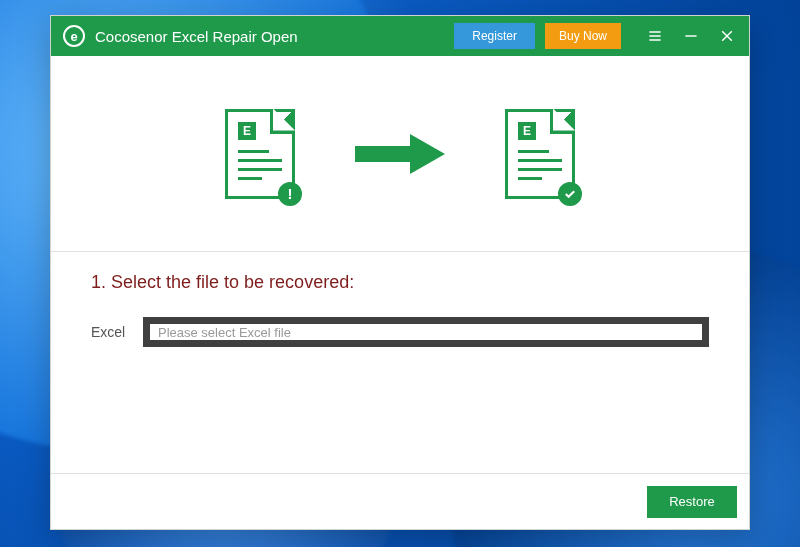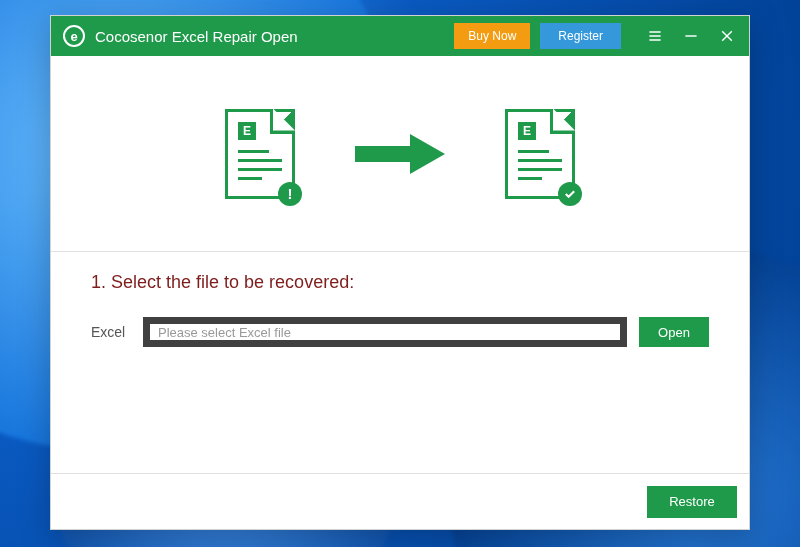--- a/index.html
+++ b/index.html
@@ -178,22 +178,22 @@
 <div class="bg-shape bg3"></div>
 
 <div class="window">
 
   <div class="titlebar">
     <div class="logo">
       <span>e</span>
     </div>
     <div class="app-title">Cocosenor Excel Repair Open</div>
     <div class="spacer"></div>
+    <button class="tb-btn register">Register</button>
     <button class="tb-btn buy">Buy Now</button>
-    <button class="tb-btn register">Register</button>
     <div class="sysbtns">
       <div class="sysbtn">
         <svg viewBox="0 0 20 20" width="16" height="16">
             <path d="M3 5h14M3 10h14M3 15h14" stroke="#fff" stroke-width="1.6" fill="none"></path>
           </svg>
       </div>
       <div class="sysbtn">
         <svg viewBox="0 0 20 20" width="16" height="16">
             <path d="M3 10h14" stroke="#fff" stroke-width="1.8"></path>
           </svg>
@@ -240,21 +240,20 @@
             </svg>
         </div>
       </div>
     </div>
 
     <div class="step">
       <div class="step-title">1. Select the file to be recovered:</div>
       <div class="path-row">
         <div class="path-label">Excel</div>
         <input class="path-input" type="text" placeholder="Please select Excel file" style="">
-        <button class="open-btn">Open</button>
       </div>
     </div>
 
     <div class="footer">
       <button class="restore-btn">Restore</button>
     </div>
 
   </div>
 </div>
 

